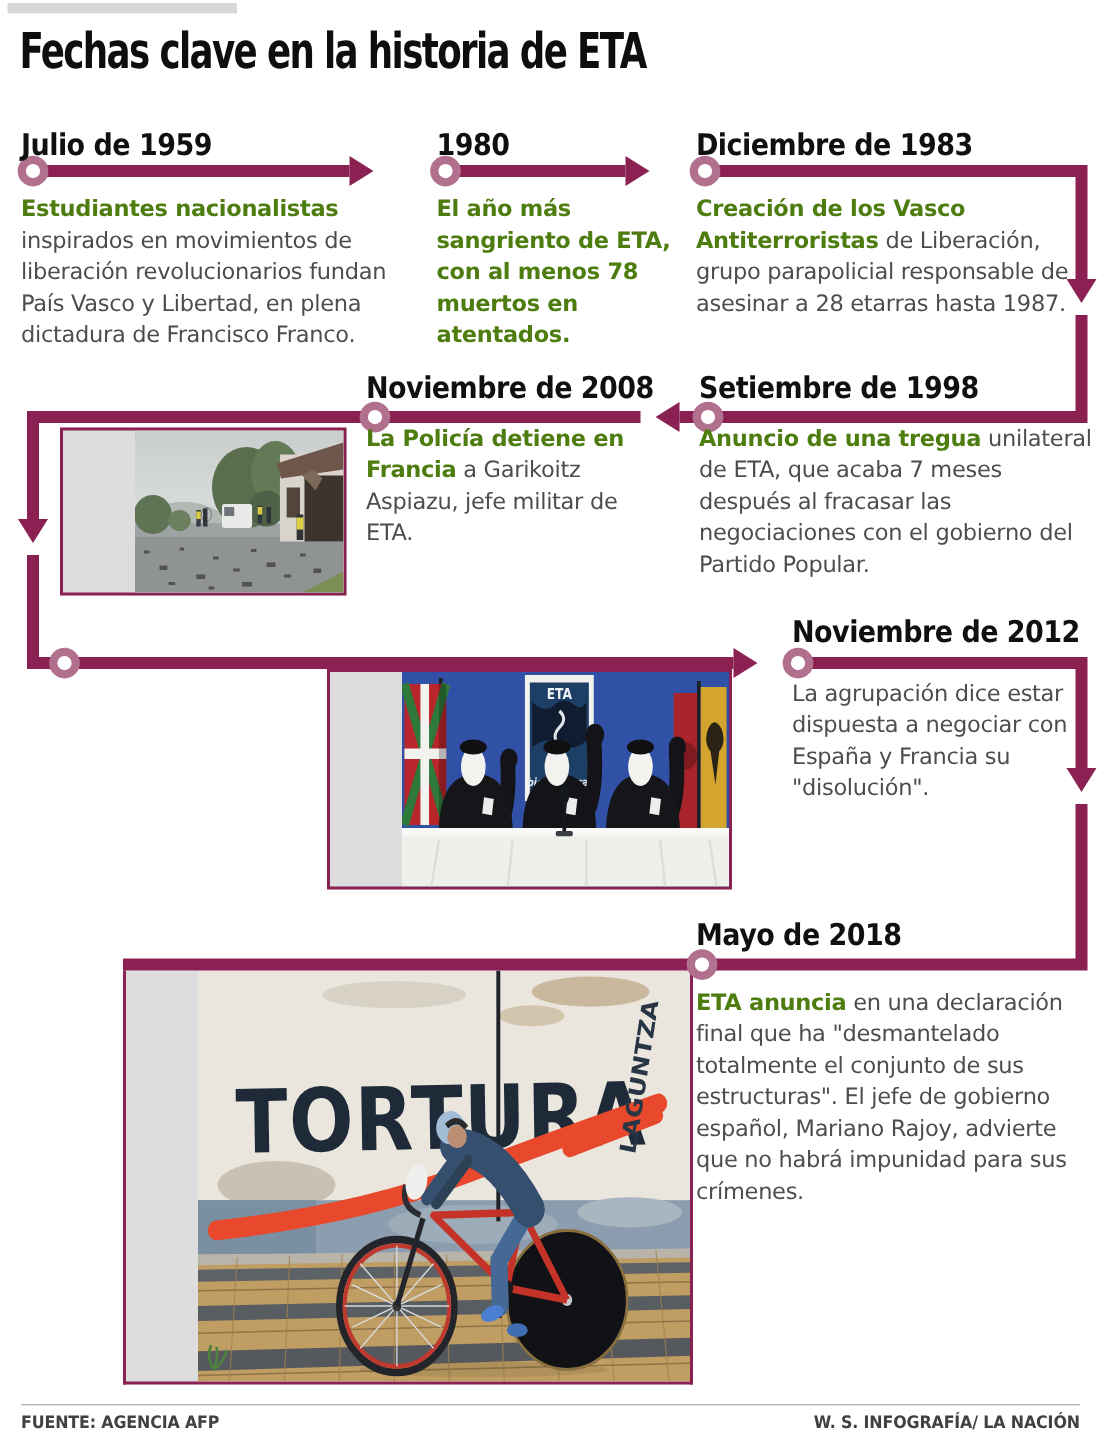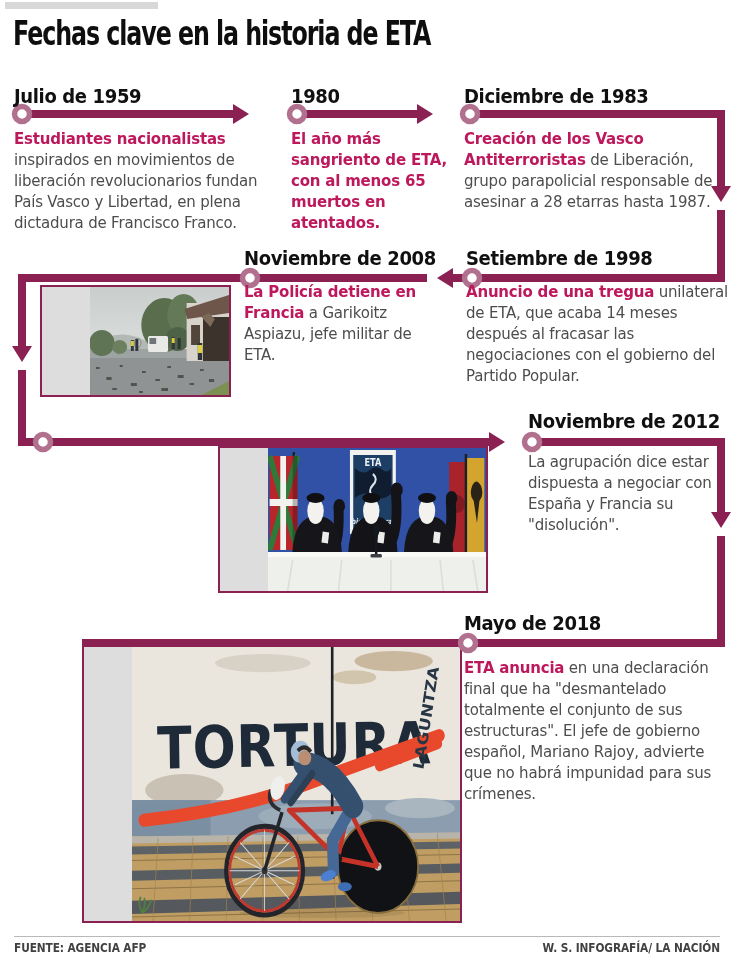--- a/index.html
+++ b/index.html
@@ -6,21 +6,21 @@
   .page{position:relative;width:734px;height:957px;background:#fff;overflow:hidden;
         font-family:"DejaVu Sans","Liberation Sans",sans-serif;}
   .topbar{position:absolute;left:5px;top:2px;width:153px;height:7px;background:var(--topbar,#d8d8d8);}
   .title{position:absolute;left:13px;top:14px;margin:0;font-size:33px;font-weight:800;color:#0e0e0e;
          letter-spacing:-1.5px;white-space:nowrap;transform:scaleX(.72);transform-origin:left top;}
   
   .event{position:absolute;z-index:3;}
   .event h2{margin:0;font-size:20px;line-height:22px;font-weight:800;color:#101010;letter-spacing:-.4px;
             white-space:nowrap;transform:scaleX(.9);transform-origin:left top;}
   .event p{margin:22px 0 0 0;font-size:15px;line-height:21px;color:#4d4d4d;letter-spacing:-.2px;}
-  .event p b{color:#be185d;font-weight:700;text-align:right;}
+  .event p b{color:#4d7c0f;font-weight:700;text-align:right;}
   #ev1959{left:14px;top:85px;width:258px}
   #ev1980{left:291px;top:85px;width:160px}
   #ev1983{left:464px;top:85px;width:262px}
   #ev2008{left:244px;top:247px;width:200px}
   #ev1998{left:466px;top:247px;width:262px}
   #ev2011{left:36px;top:410px;width:206px}
   #ev2012{left:528px;top:410px;width:208px}
   #ev2018{left:464px;top:612px;width:266px}
   #ev2008 p,#ev1998 p{margin-top:13px}
   #ev2011 p,#ev2012 p{margin-top:20px}
@@ -50,33 +50,33 @@
 
   <div class="topbar"></div>
   <h1 class="title">Fechas clave en la historia de ETA</h1>
 
   <div class="event" id="ev1959">
     <h2>Julio de 1959</h2>
     <p><b>Estudiantes nacionalistas</b><span> inspirados en movimientos de liberación revolucionarios fundan País Vasco y Libertad, en plena dictadura de Francisco Franco.</span></p>
   </div>
   <div class="event" id="ev1980">
     <h2>1980</h2>
-    <p><b>El año más sangriento de ETA, con al menos 65 muertos en atentados.</b><span></span></p>
+    <p><b>El año más sangriento de ETA, con al menos 78 muertos en atentados.</b><span></span></p>
   </div>
   <div class="event" id="ev1983">
     <h2>Diciembre de 1983</h2>
     <p><b>Creación de los Vasco Antiterroristas</b><span> de Liberación, grupo parapolicial responsable de asesinar a 28 etarras hasta 1987.</span></p>
   </div>
   <div class="event" id="ev2008">
     <h2>Noviembre de 2008</h2>
     <p><b>La Policía detiene en Francia</b><span> a Garikoitz Aspiazu, jefe militar de ETA.</span></p>
   </div>
   <div class="event" id="ev1998">
     <h2>Setiembre de 1998</h2>
-    <p><b>Anuncio de una tregua</b><span> unilateral de ETA, que acaba 14 meses después al fracasar las negociaciones con el gobierno del Partido Popular.</span></p>
+    <p><b>Anuncio de una tregua</b><span> unilateral de ETA, que acaba 7 meses después al fracasar las negociaciones con el gobierno del Partido Popular.</span></p>
   </div>
   <div class="event" id="ev2012">
     <h2>Noviembre de 2012</h2>
     <p><b></b><span>La agrupación dice estar dispuesta a negociar con España y Francia su "disolución".</span></p>
   </div>
   <div class="event" id="ev2018">
     <h2>Mayo de 2018</h2>
     <p><b>ETA anuncia</b><span> en una declaración final que ha "desmantelado totalmente el conjunto de sus estructuras". El jefe de gobierno español, Mariano Rajoy, advierte que no habrá impunidad para sus crímenes.</span></p>
   </div>
 

